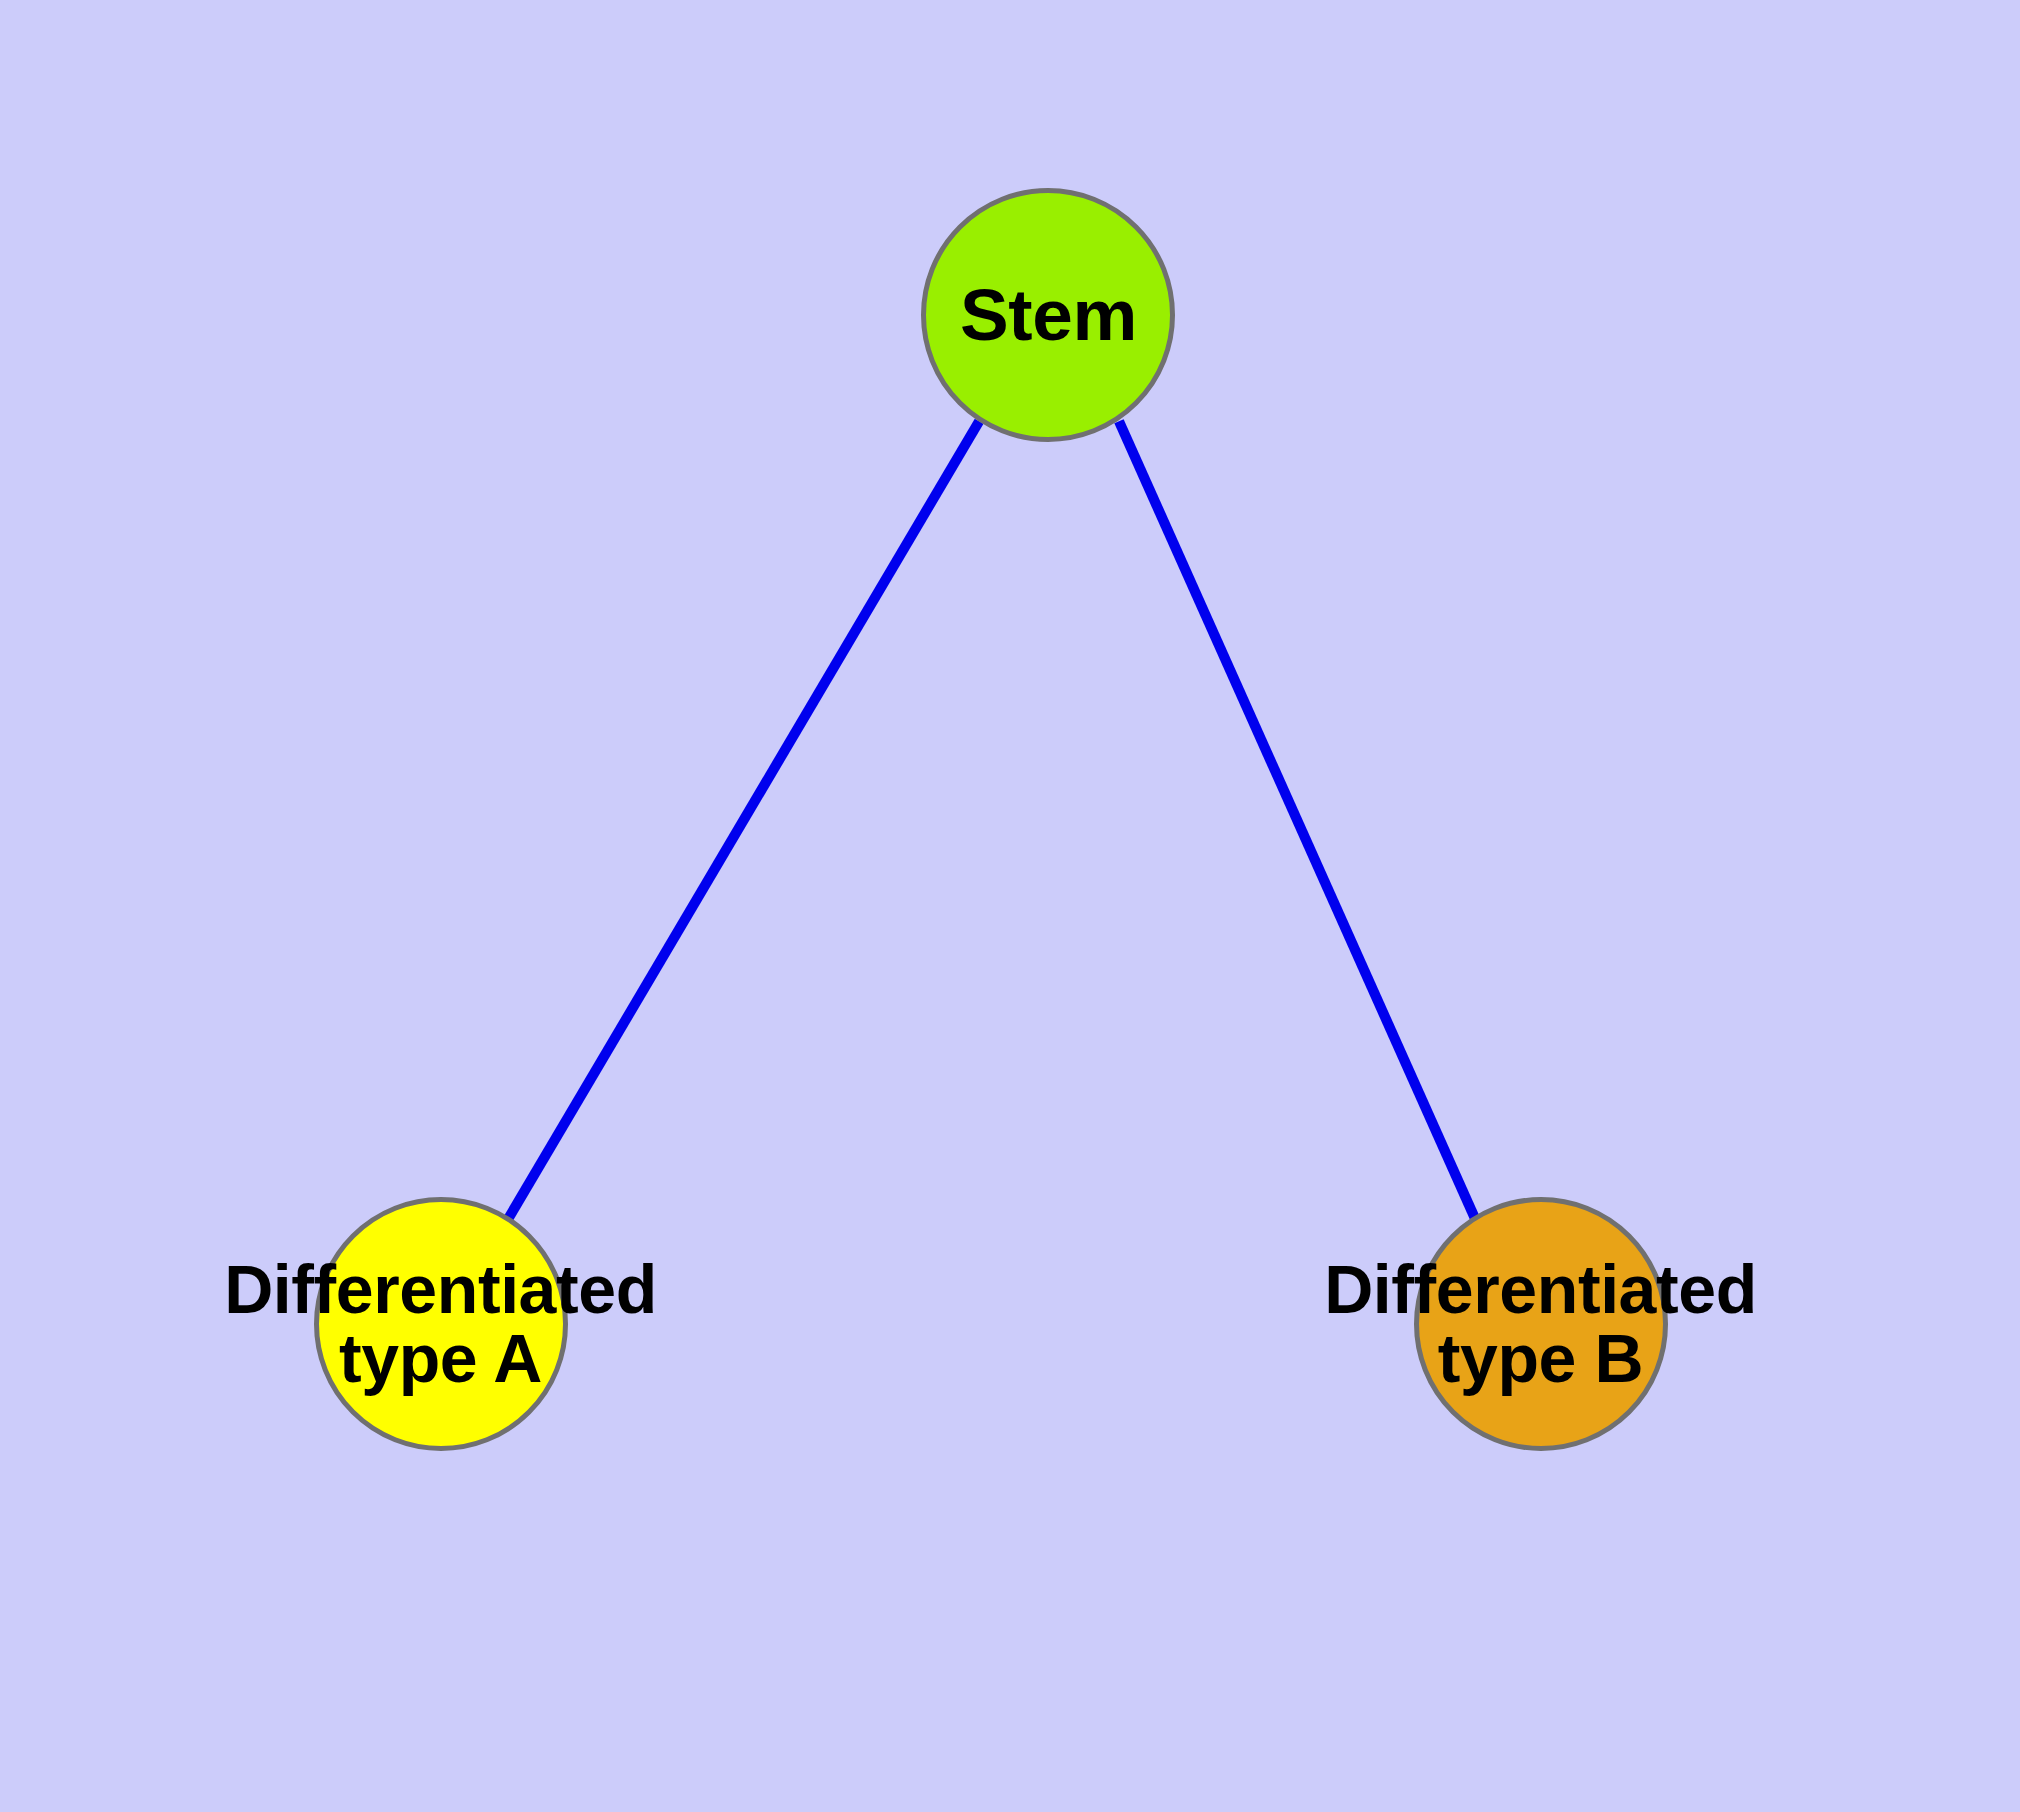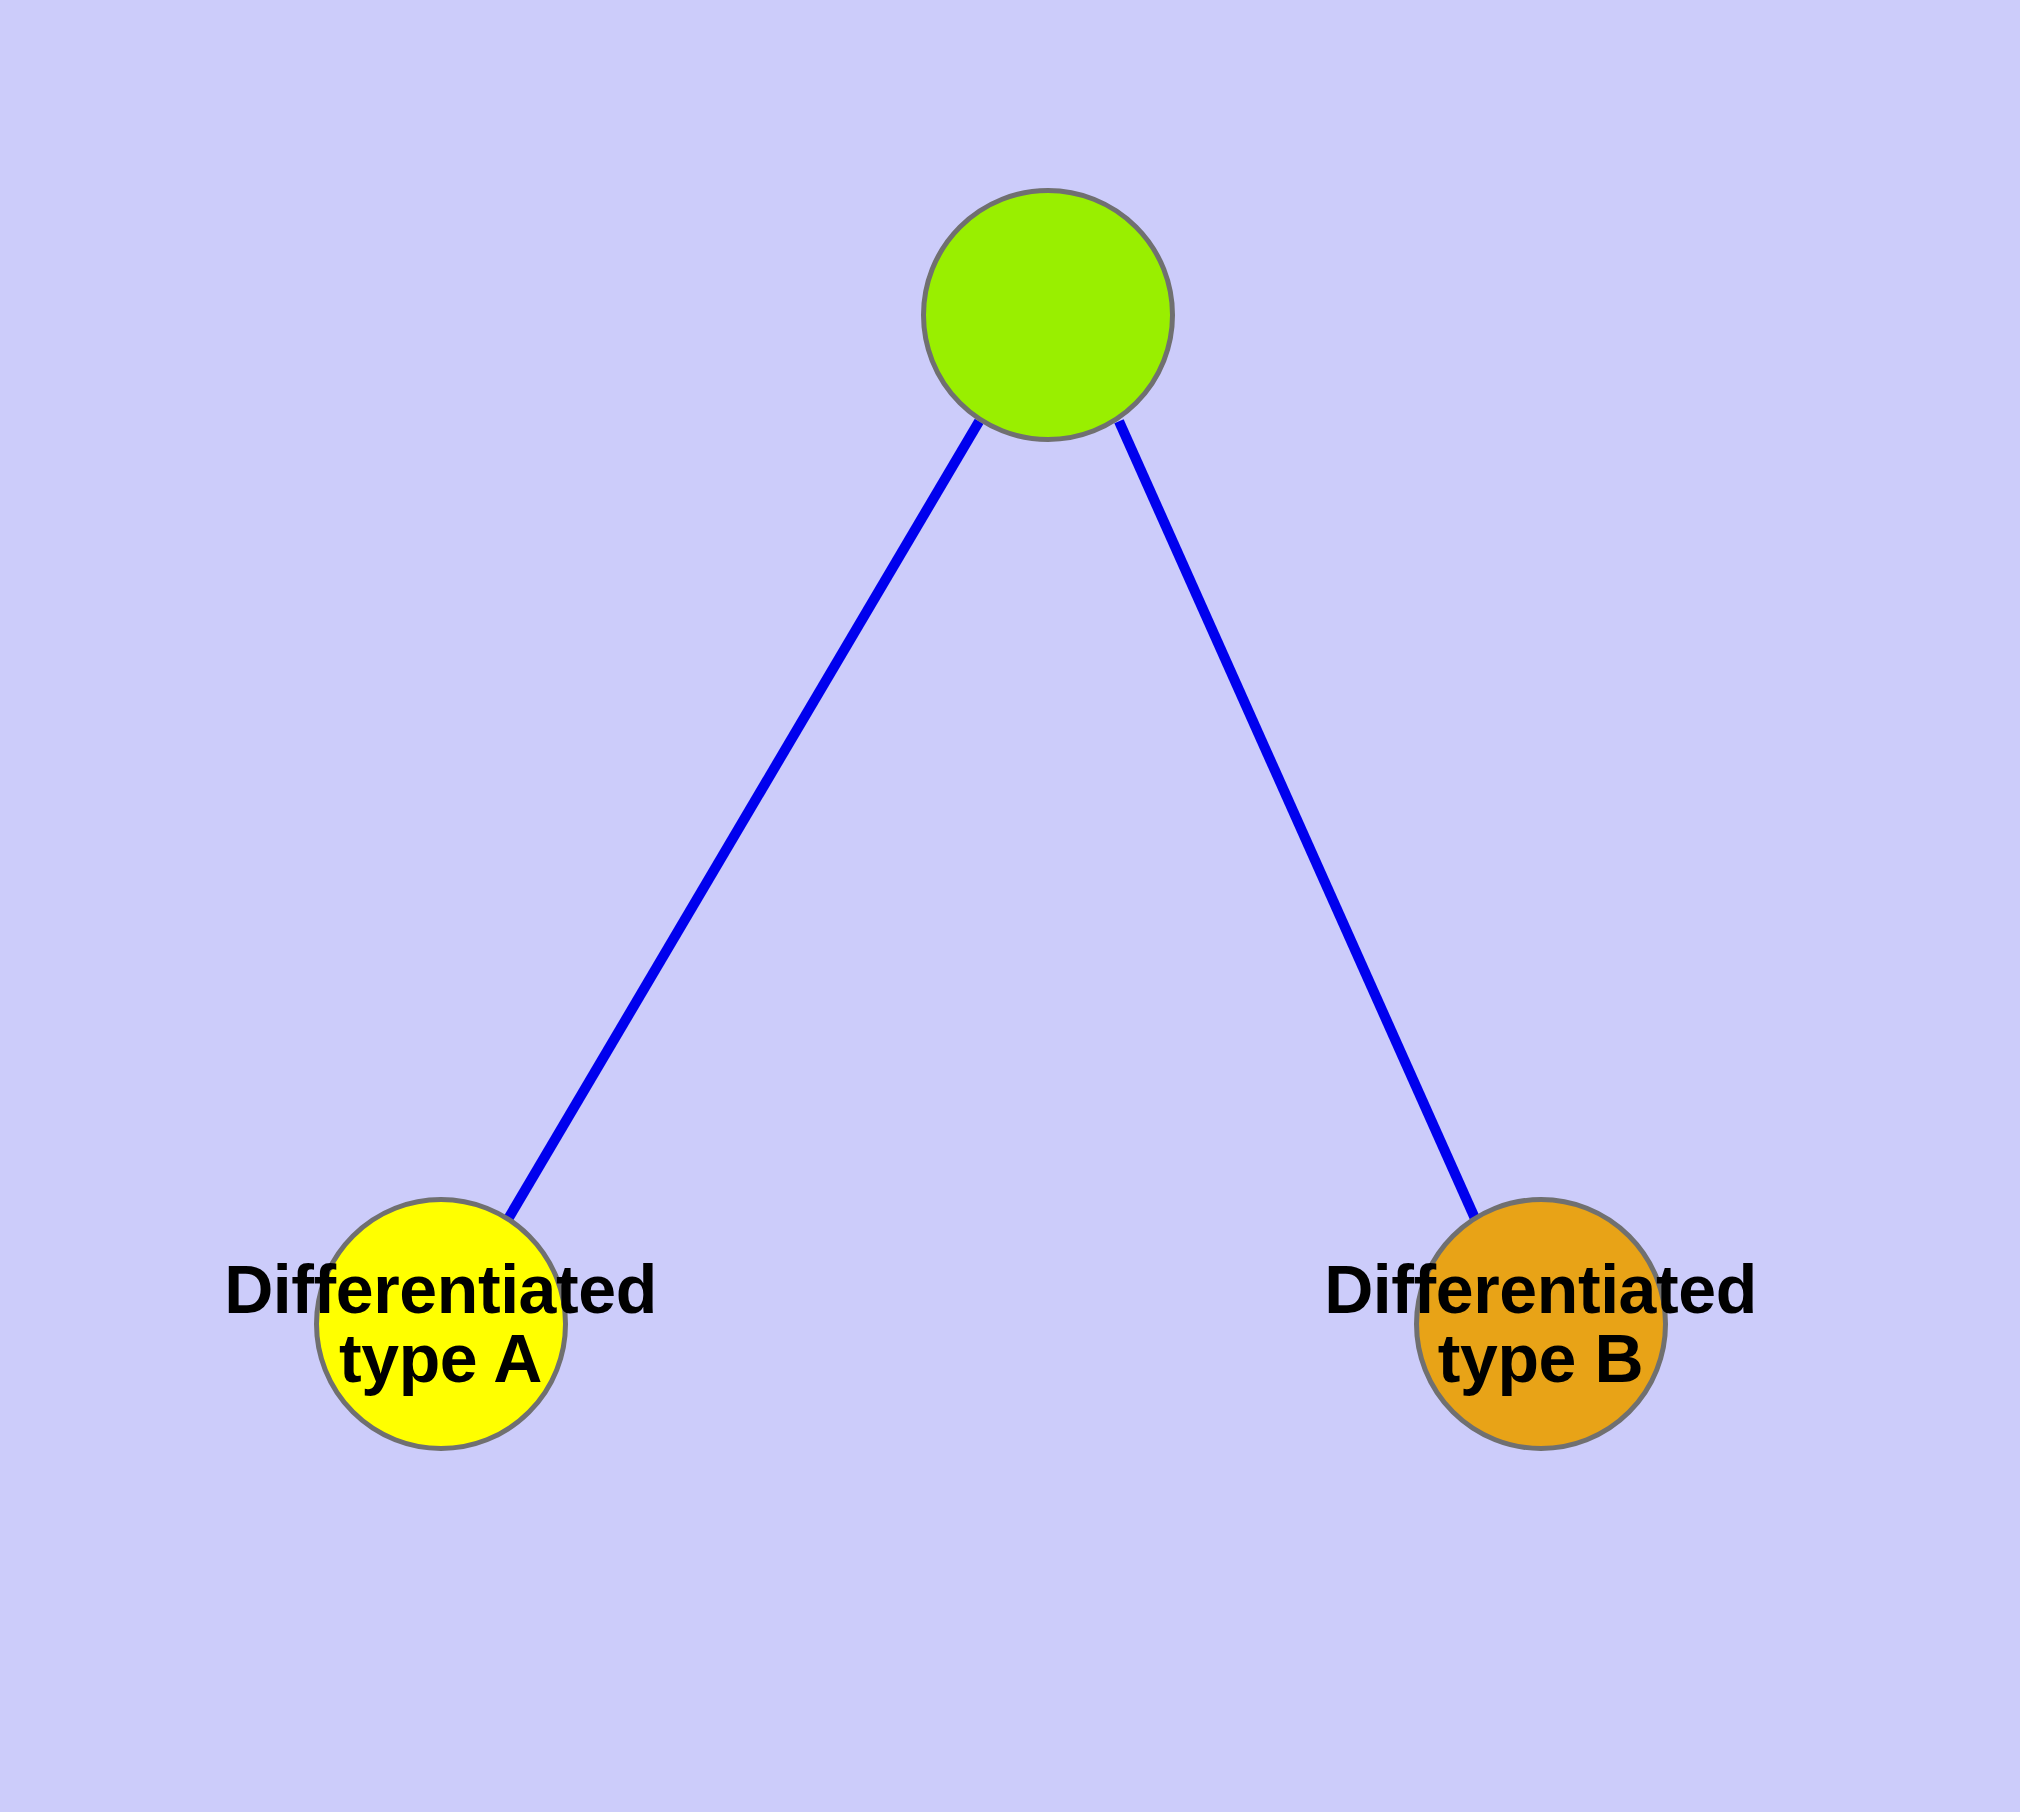--- a/index.html
+++ b/index.html
@@ -51,20 +51,23 @@
 
   <svg id="edge-layer" viewBox="0 0 2384 2138" xmlns="http://www.w3.org/2000/svg">
     <line x1="1155" y1="497" x2="597" y2="1442" stroke="#0000ee" stroke-width="12" stroke-linecap="butt"></line>
     <line x1="1320" y1="497" x2="1742" y2="1442" stroke="#0000ee" stroke-width="12" stroke-linecap="butt"></line>
   </svg>
 
   <div class="node" style="left: 921px; top: 188px; width: 254px; height: 254px; background: rgb(153, 239, 0); border-color: rgb(112, 112, 112);"></div>
   <div class="node" style="left: 314px; top: 1197px; width: 254px; height: 254px; background: rgb(255, 255, 0); border-color: rgb(112, 112, 112);"></div>
   <div class="node" style="left: 1414px; top: 1197px; width: 254px; height: 254px; background: rgb(232, 163, 23); border-color: rgb(112, 112, 112);"></div>
 
+  <div class="node-label" style="font-size: 73px; color: rgb(0, 0, 0); width: 1017px; left: 540px; top: 278px;">
+      <div>Stem</div>
+    </div>
   <div class="node-label" style="font-size: 68px; color: rgb(0, 0, 0); width: 1017px; left: -68px; top: 1255px;">
       <div>Differentiated</div>
       <div>type A</div>
     </div>
   <div class="node-label" style="font-size: 68px; color: rgb(0, 0, 0); width: 1017px; left: 1032px; top: 1255px;">
       <div>Differentiated</div>
       <div>type B</div>
     </div>
 
 </div>

